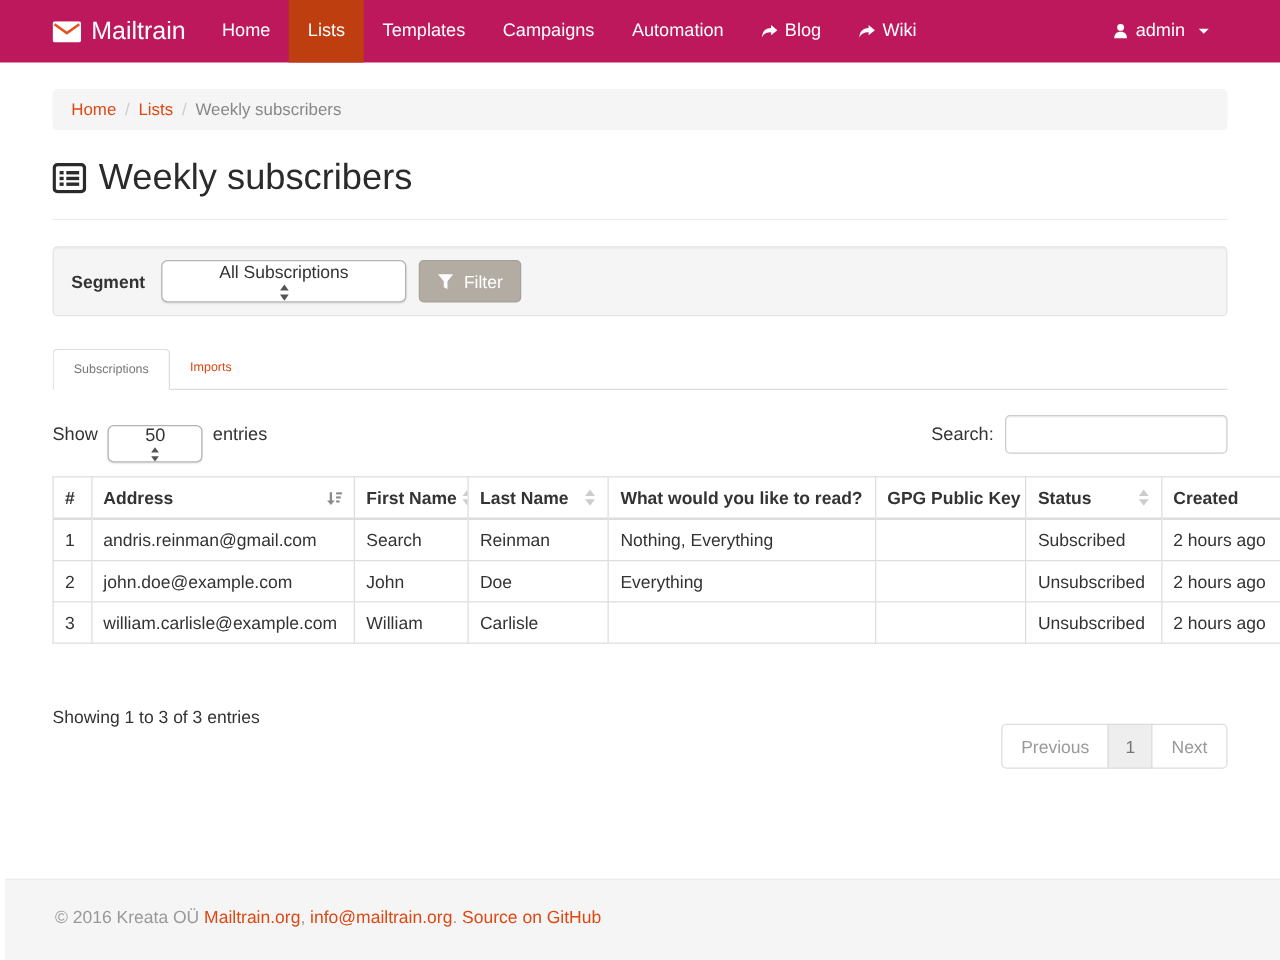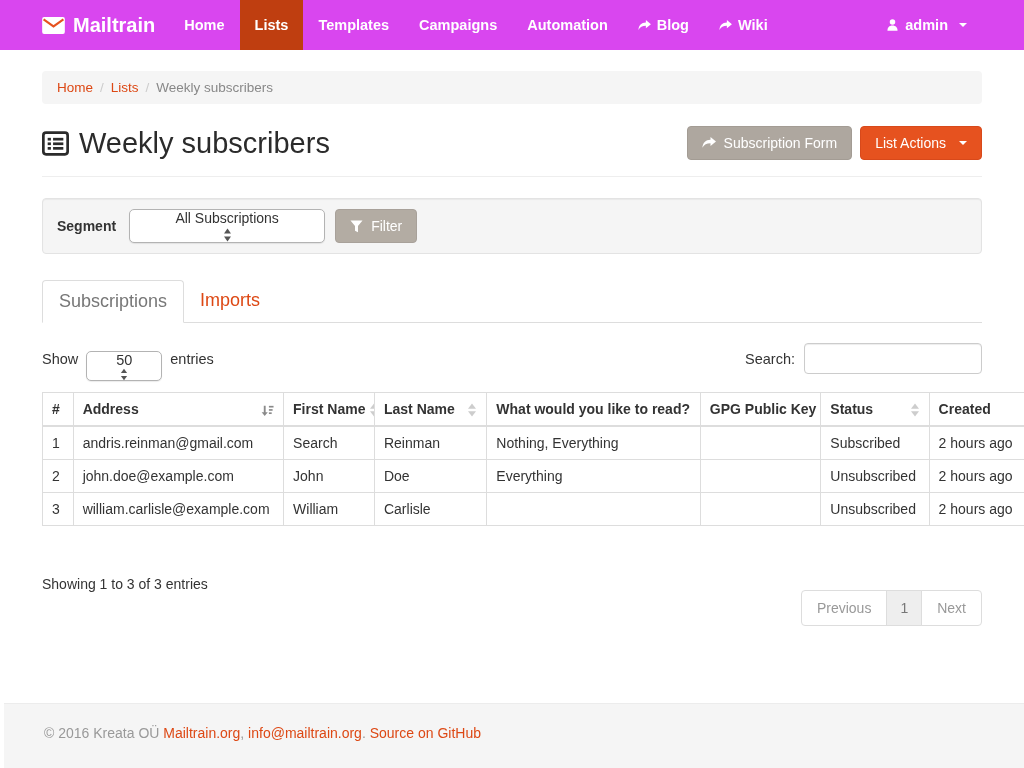--- a/index.html
+++ b/index.html
@@ -2,21 +2,21 @@
 <html><head>
 <meta charset="utf-8">
 <style>
   * { margin:0; padding:0; box-sizing:border-box; }
   html,body { width:1024px; height:768px; overflow:hidden; background:#fff;
     font-family:"Liberation Sans","DejaVu Sans",sans-serif; color:#333; font-size:14px; }
   a { text-decoration:none; }
   .container { width:970px; margin:0 auto; padding:0 15px; position:relative; }
 
   
-  .navbar { height:50px; background:#d946ef;font-weight:bold; }
+  .navbar { height:50px; background:#be185d; }
   .navbar .container { display:flex; align-items:stretch; height:50px; }
   .brand { display:flex; align-items:center; gap:8px; color:#fff; font-size:20px; padding-right:14px; }
   .nav-items { display:flex; align-items:stretch; }
   .nav-item { display:flex; align-items:center; gap:6px; padding:0 15px; color:#fff; font-size:14.5px; cursor:pointer; }
   .nav-item.active { background:#BF3E10; }
   .nav-right { margin-left:auto; display:flex; align-items:center; }
   .caret { display:inline-block; width:0; height:0; border-left:4px solid transparent;
     border-right:4px solid transparent; border-top:4px solid #fff; margin-left:5px; }
 
   
@@ -41,38 +41,38 @@
     display:flex; align-items:center; gap:10px; box-shadow:inset 0 1px 1px rgba(0,0,0,.05); }
   .well label { font-weight:bold; margin-right:3px; }
   .fake-select { background:#fff; border:1px solid #b3b3b3; border-radius:5px; height:34px;
     display:flex; align-items:center; padding:0 9px; box-shadow:0 1px 1px rgba(0,0,0,.08); cursor:pointer;flex-direction:column; }
   .fake-select .sel-text { flex:1; }
   .segment-select { width:196px; }
   .btn-filter { background:#B3ACA3; border-color:#A8a19a; }
 
   
   .tabs { display:flex; border-bottom:1px solid #ddd; margin-top:26px; }
-  .tab { padding:10px 16px; font-size:18px; margin-bottom:-1px; cursor:pointer; }
+  .tab { padding:10px 16px; font-size:10px; margin-bottom:-1px; cursor:pointer; }
   .tab.active { color:#777; background:#fff; border:1px solid #ddd; border-bottom:1px solid #fff; border-radius:4px 4px 0 0; }
   .tab.link { color:#DD4814; }
 
   
   .list-controls { display:flex; align-items:center; justify-content:space-between; margin-top:13px; font-size:14.5px; }
   .show-group { display:flex; align-items:center; gap:8px; }
   .pagesize-select { width:76px; height:30px;margin-top:15px; }
   .search-group { display:flex; align-items:center; gap:9px; }
   .search-input { width:178px; height:31px; border:1px solid #ccc; border-radius:4px; padding:0 8px;
     font-family:inherit; font-size:14px; box-shadow:inset 0 1px 1px rgba(0,0,0,.075); }
 
   
   table.data { border-collapse:collapse; table-layout:fixed; width:1000px; margin-top:11px; font-size:14px; }
   table.data th, table.data td { border:1px solid #ddd; padding:8px 9px; text-align:left;
     overflow:hidden; white-space:nowrap; }
   table.data thead th { border-bottom-width:2px; font-weight:bold; cursor:pointer; }
-  .th-inner { display:flex; align-items:flex-end; justify-content:space-between; gap:4px; }
+  .th-inner { display:flex; align-items:center; justify-content:space-between; gap:4px; }
   .c0{width:30px}.c1{width:206px}.c2{width:89px}.c3{width:110px}.c4{width:209px}.c5{width:118px}.c6{width:106px}.c7{width:110px}
 
   
   .table-footer { display:flex; align-items:center; justify-content:space-between; margin-top:16px; }
   .dt-info { font-size:14px; color:#333; }
   .pagination { display:inline-flex; }
   .page-btn { border:1px solid #ddd; background:#fff; color:#999; padding:9px 15px; font-size:14px;
     margin-left:-1px; cursor:pointer; font-family:inherit;margin-top:48px; }
   .page-btn.first { border-radius:4px 0 0 4px; margin-left:0; }
   .page-btn.last { border-radius:0 4px 4px 0; }
@@ -162,34 +162,20 @@
             <rect x="4.2" y="4.8" width="2.4" height="2" fill="#2b2b2b"></rect>
             <rect x="8.2" y="4.8" width="7.6" height="2" fill="#2b2b2b"></rect>
             <rect x="4.2" y="8.2" width="2.4" height="2" fill="#2b2b2b"></rect>
             <rect x="8.2" y="8.2" width="7.6" height="2" fill="#2b2b2b"></rect>
             <rect x="4.2" y="11.6" width="2.4" height="2" fill="#2b2b2b"></rect>
             <rect x="8.2" y="11.6" width="7.6" height="2" fill="#2b2b2b"></rect>
           </svg>
       </span>
       <span>Weekly subscribers</span>
     </h1>
-    <div class="header-actions">
-      <button class="btn btn-default">
-        <span class="icon">
-            <svg width="14" height="12" viewBox="0 0 14 12" fill="#fff">
-              <path d="M8.5 0 L14 4.5 L8.5 9 V6.3 C4.6 6.3 2.1 7.6 0.4 10.8 C0.8 5.6 3.6 2.9 8.5 2.7 Z"></path>
-            </svg>
-          </span>
-        <span>Subscription Form</span>
-      </button>
-      <button class="btn btn-primary">
-        <span>List Actions</span>
-        <span class="caret"></span>
-      </button>
-    </div>
   </div>
 
   <hr class="rule">
 
   <div class="well">
     <label>Segment</label>
     <div class="fake-select segment-select">
       <span class="sel-text">All Subscriptions</span>
       <span class="icon">
           <svg width="9" height="14" viewBox="0 0 9 14">

